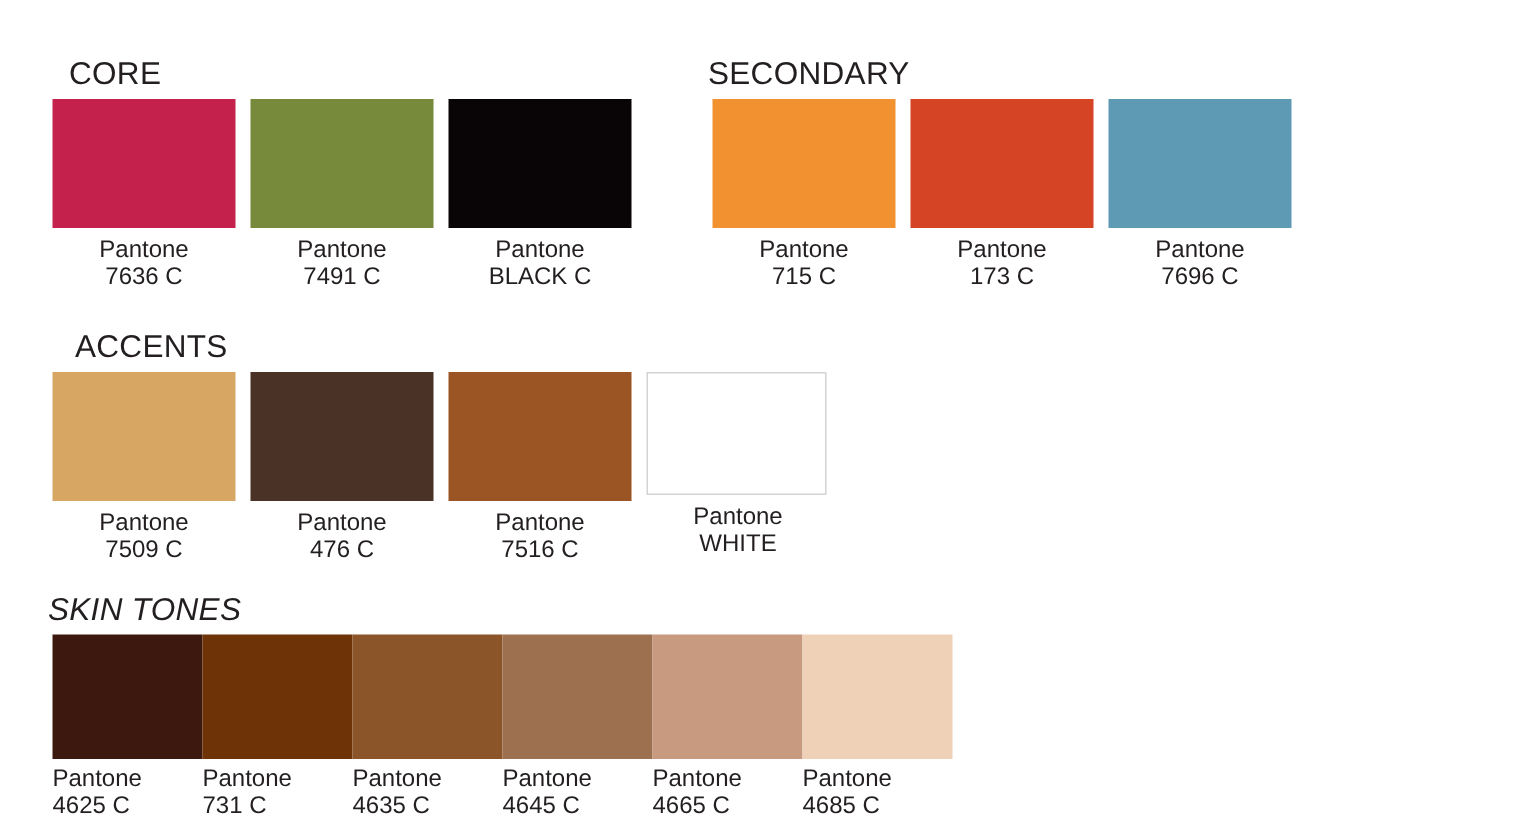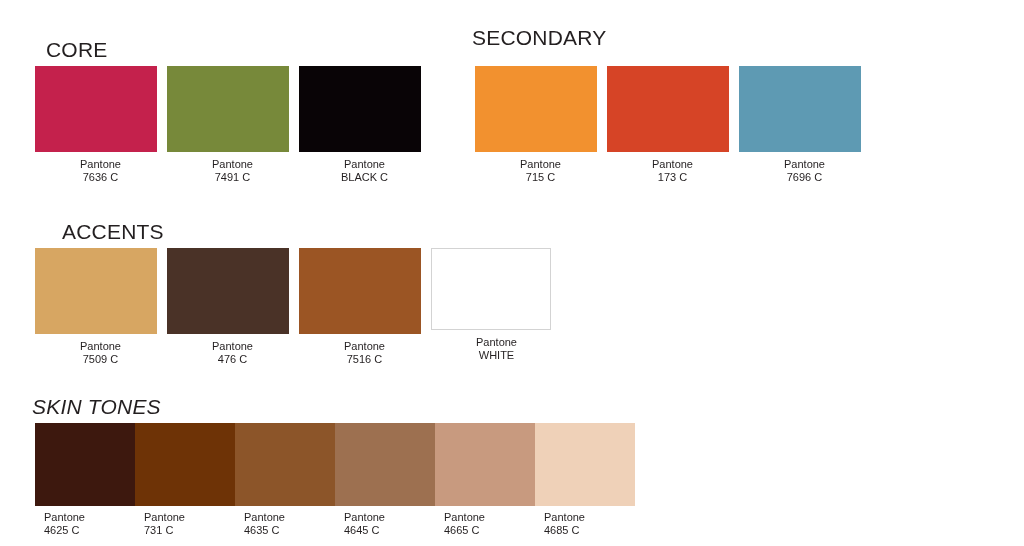--- a/index.html
+++ b/index.html
@@ -37,48 +37,47 @@
   .swatch-chip {
     width: 100%;
     box-sizing: border-box;
   }
 
   .swatch-chip.bordered {
     border: 1px solid #d3d3d3;
   }
 
   .swatch-label {
-    font-size: 11px;
-    line-height: 13px;
+    font-size: 16px;
+    line-height: 18px;
     color: #231f20;
     margin-top: 6px;
     white-space: pre-line;
     text-align: center;
-    margin-left: 9px;
   }
 
   .swatch-label.left {
     text-align: left;
     margin-top: 5px;
   }
 
   
   #core-title { left: 46px; top: 38px; }
   #core-group { left: 35px; top: 66px; }
   #core-group .swatch-cell { width: 122px; margin-right: 10px; }
   #core-group .swatch-chip { height: 86px; }
 
   
-  #secondary-title { left: 472px; top: 26px; }
+  #secondary-title { left: 472px; top: 38px; }
   #secondary-group { left: 475px; top: 66px; }
   #secondary-group .swatch-cell { width: 122px; margin-right: 10px; }
   #secondary-group .swatch-chip { height: 86px; }
 
   
-  #accents-title { left: 62px; top: 220px; }
+  #accents-title { left: 50px; top: 220px; }
   #accents-group { left: 35px; top: 248px; }
   #accents-group .swatch-cell { width: 122px; margin-right: 10px; }
   #accents-group .swatch-chip { height: 86px; }
   #accents-group .swatch-cell.white-cell { width: 122px; }
   #accents-group .swatch-cell.white-cell .swatch-chip { height: 82px; width: 120px; }
 
   
   #skin-title { left: 32px; top: 395px; font-style: italic; }
   #skin-group { left: 35px; top: 423px; }
   #skin-group .swatch-cell { width: 100px; margin-right: 0; }

